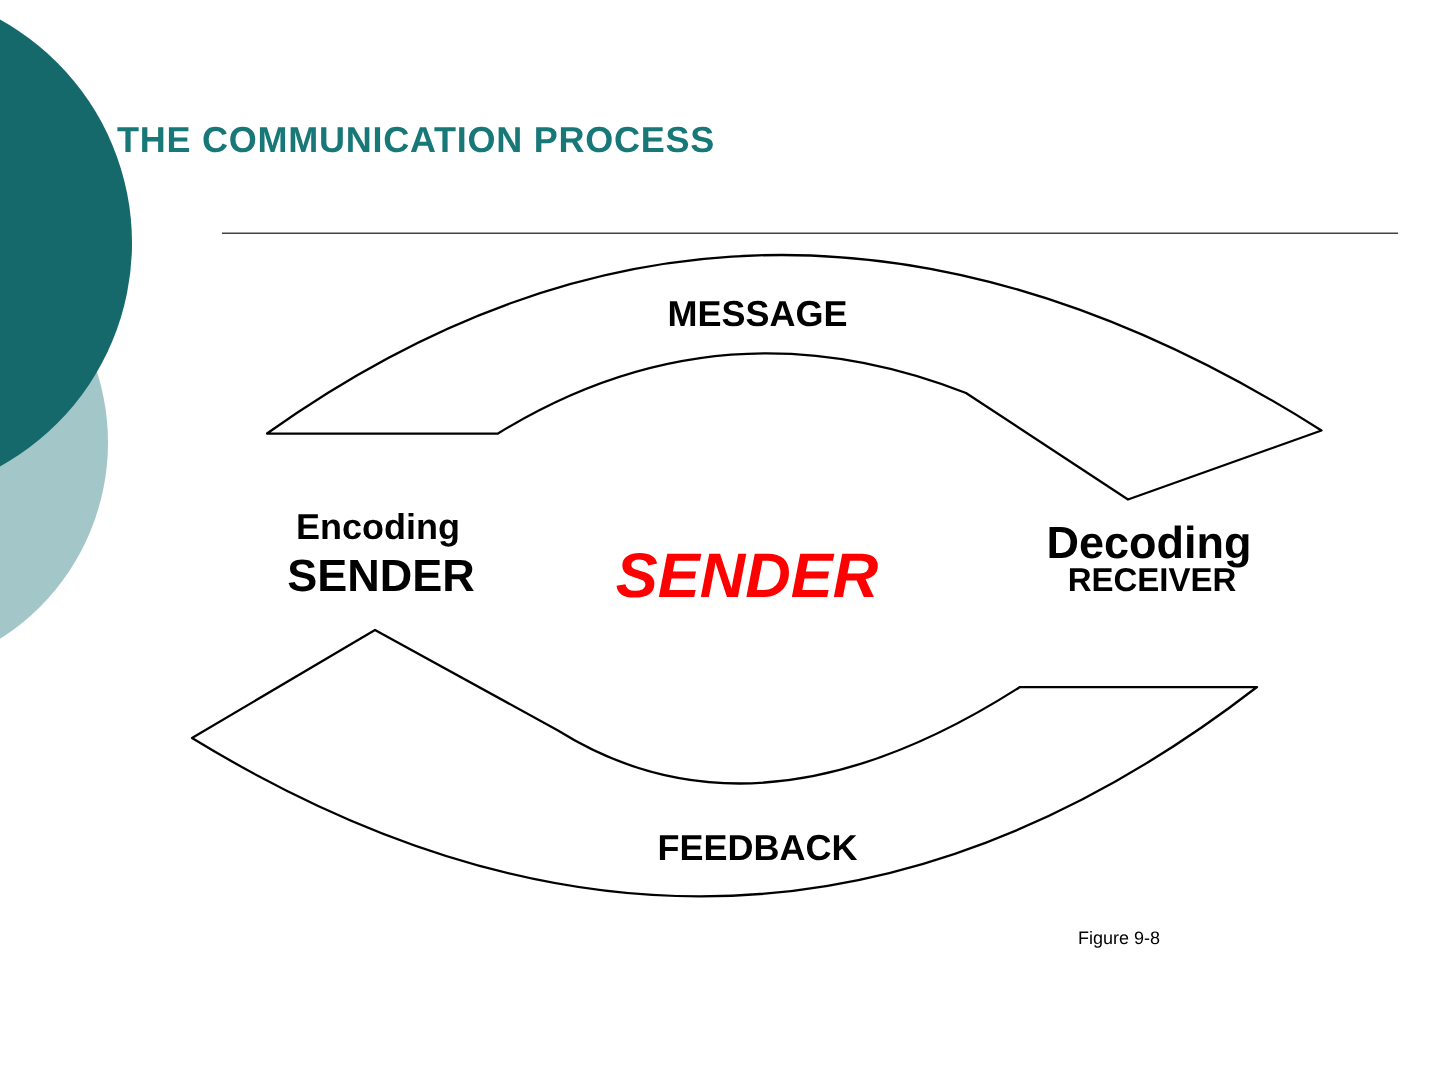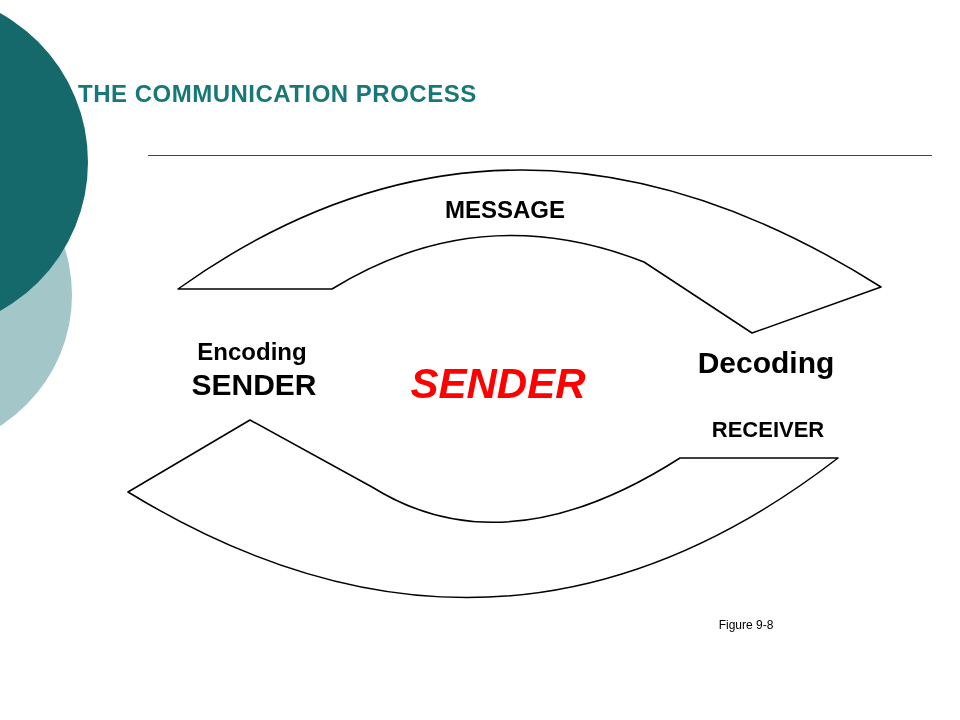--- a/index.html
+++ b/index.html
@@ -72,21 +72,21 @@
     font-weight: bold;
     color: #000000;
     white-space: nowrap;
     text-align: left;
   }
   .label-message    { left: 505px; top: 196px; font-size: 24px; }
   .label-feedback   { left: 505px; top: 552px; font-size: 24px; }
   .label-encoding   { left: 252px; top: 338px; font-size: 24px; }
   .label-sender     { left: 254px; top: 368px; font-size: 30px; }
   .label-decoding   { left: 766px; top: 346px; font-size: 30px; }
-  .label-receiver   { left: 768px; top: 374px; font-size: 22px; margin-top: 43px; }
+  .label-receiver   { left: 768px; top: 374px; font-size: 22px; }
   .label-noise {
     left: 498px; top: 360px;
     font-size: 42px;
     font-style: italic;
     color: var(--noise-text, #ff0000);
   }
   .figure-caption {
     position: absolute;
     left: 746px;
     top: 618px;
@@ -117,16 +117,17 @@
   <div class="label label-message">MESSAGE</div>
 
   <div class="label label-encoding">Encoding</div>
   <div class="label label-sender">SENDER</div>
 
   <div class="label label-noise">SENDER</div>
 
   <div class="label label-decoding">Decoding</div>
   <div class="label label-receiver">RECEIVER</div>
 
+  <div class="label label-feedback">FEEDBACK</div>
 
   <div class="figure-caption">Figure 9-8</div>
 
 </div>
 
 </body></html>

